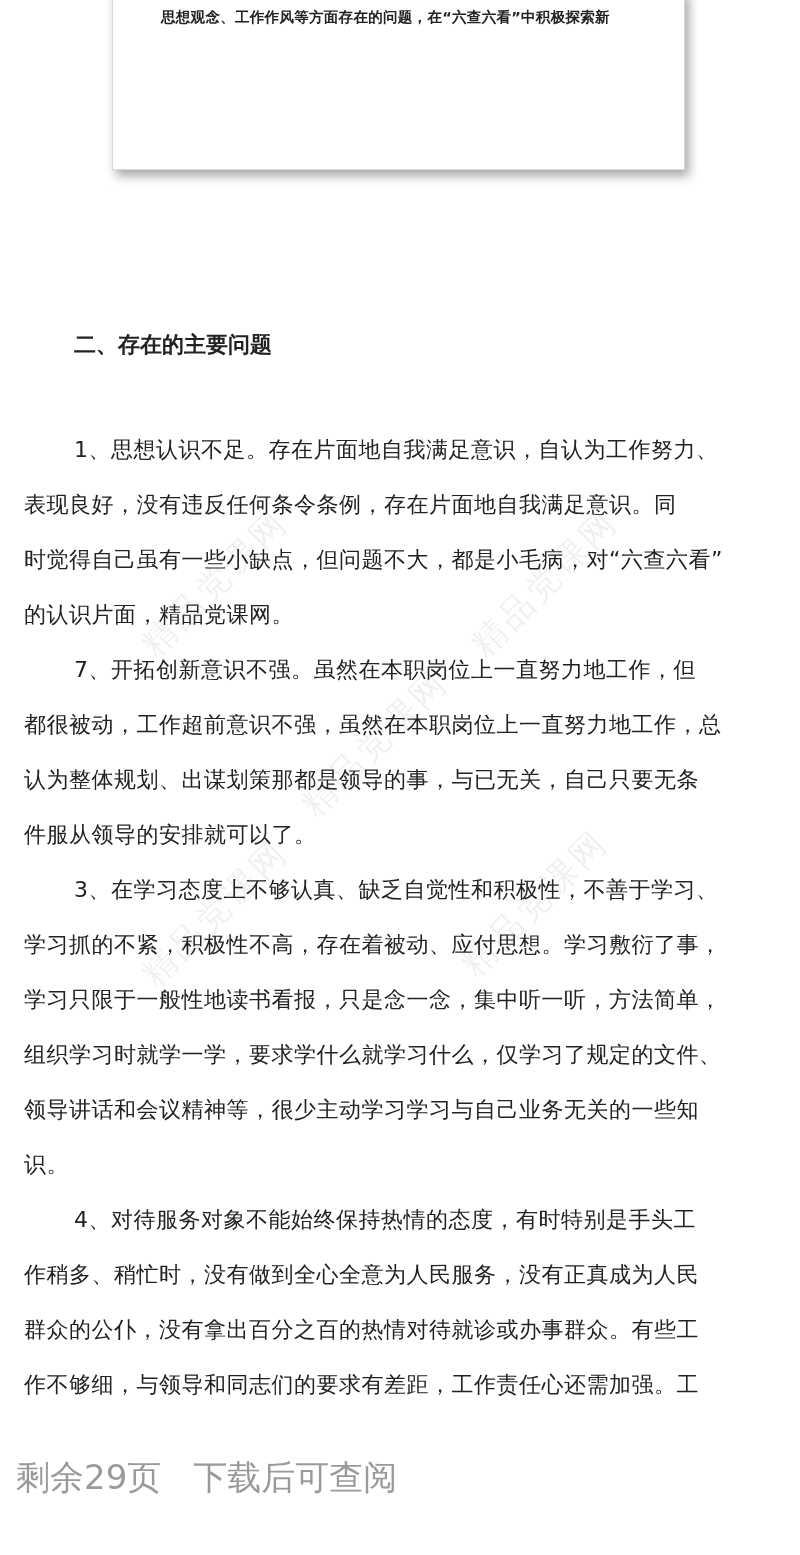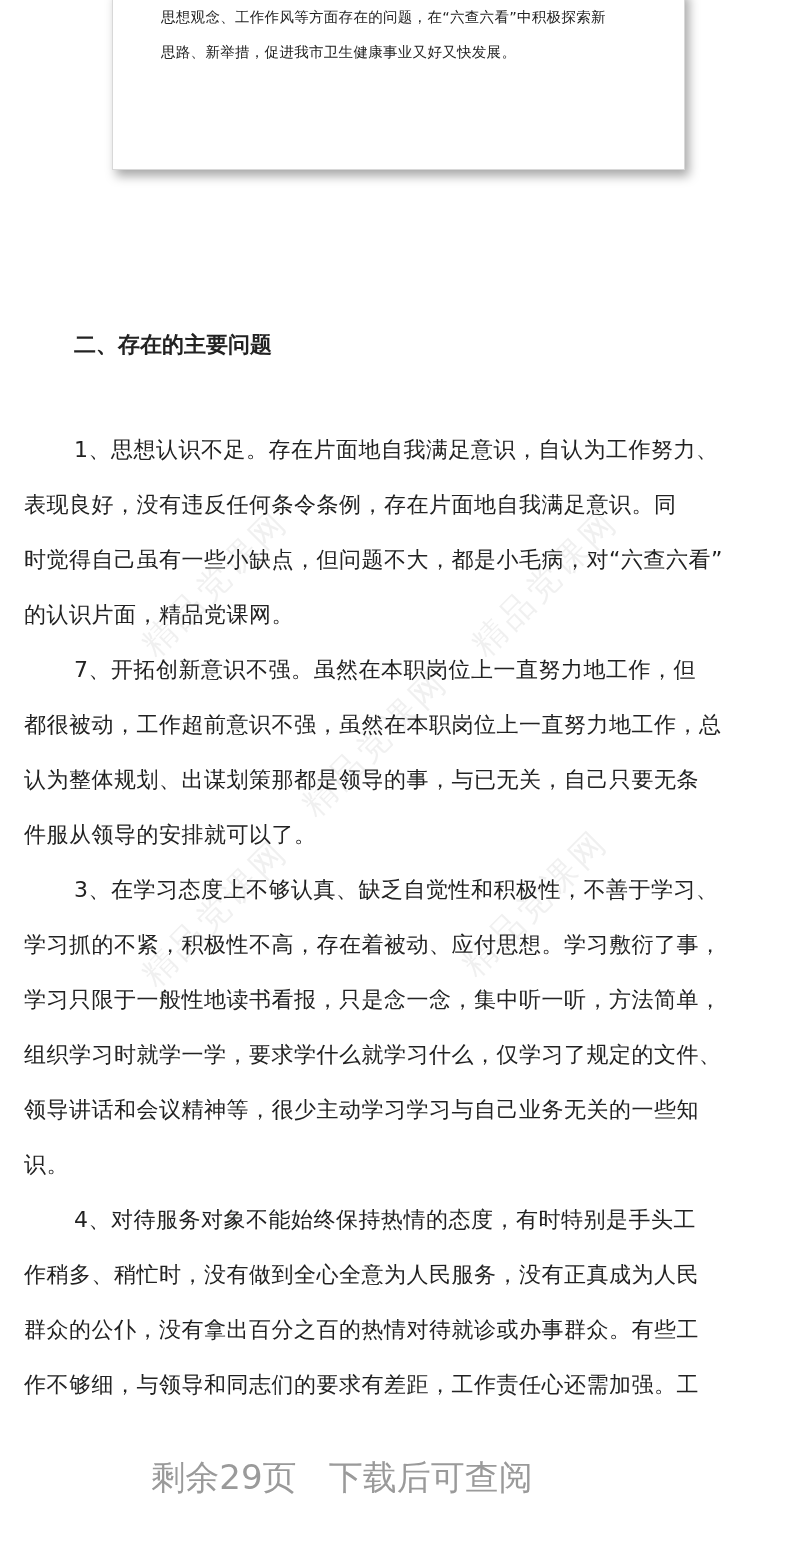--- a/index.html
+++ b/index.html
@@ -1,35 +1,34 @@
 <!DOCTYPE html>
 <html><head>
 <meta charset="utf-8">
 <style>
   html, body { margin:0; padding:0; background:#ffffff; }
   body { width:800px; height:1555px; position:relative; overflow:hidden;
          font-family:"DejaVu Sans","Liberation Sans",sans-serif; color:#222; }
   .card { position:absolute; left:112px; top:-10px; width:571px; height:178px;
           background:#fff; border:1px solid #d8d8d8;
           box-shadow: 4px 6px 10px rgba(0,0,0,0.35); }
-  .card-line { position:absolute; left:48px; font-size:14.5px; color:#222; white-space:nowrap; letter-spacing:0.3px; }
+  .card-line { position:absolute; left:48px; font-size:14.5px; color:#222; white-space:nowrap; letter-spacing:0.3px;font-weight:bold; }
   .heading { position:absolute; left:74px; top:330px; font-size:22px; color:#222;font-weight:bold; }
   .para-line { position:absolute; font-size:22px; color:#222; white-space:nowrap; letter-spacing:0.5px;text-align:center; }
   .wm { position:absolute; font-size:34px; color:rgba(0,0,0,0.06); transform:rotate(-45deg);
         white-space:nowrap; pointer-events:none; letter-spacing:4px; }
-  .footer { position:absolute; left:0; top:1455px; width:684px; text-align:center;
+  .footer { position:absolute; left:0; top:1455px; width:684px; text-align:left;
             font-size:34px; color:#9a9a9a; word-spacing:0; }
   .footer span { margin:0 16px; }
 </style>
 </head>
 <body>
 
 <div class="card">
   <div class="card-line" style="top:17px">思想观念、工作作风等方面存在的问题，在“六查六看”中积极探索新</div>
-  <div class="card-line" style="top:52px">思路、新举措，促进我市卫生健康事业又好又快发展。</div>
 </div>
 
 <div class="wm" style="left:120px;top:560px">精品党课网</div>
 <div class="wm" style="left:450px;top:560px">精品党课网</div>
 <div class="wm" style="left:280px;top:720px">精品党课网</div>
 <div class="wm" style="left:120px;top:890px">精品党课网</div>
 <div class="wm" style="left:440px;top:880px">精品党课网</div>
 
 <div class="heading">二、存在的主要问题</div>
 

